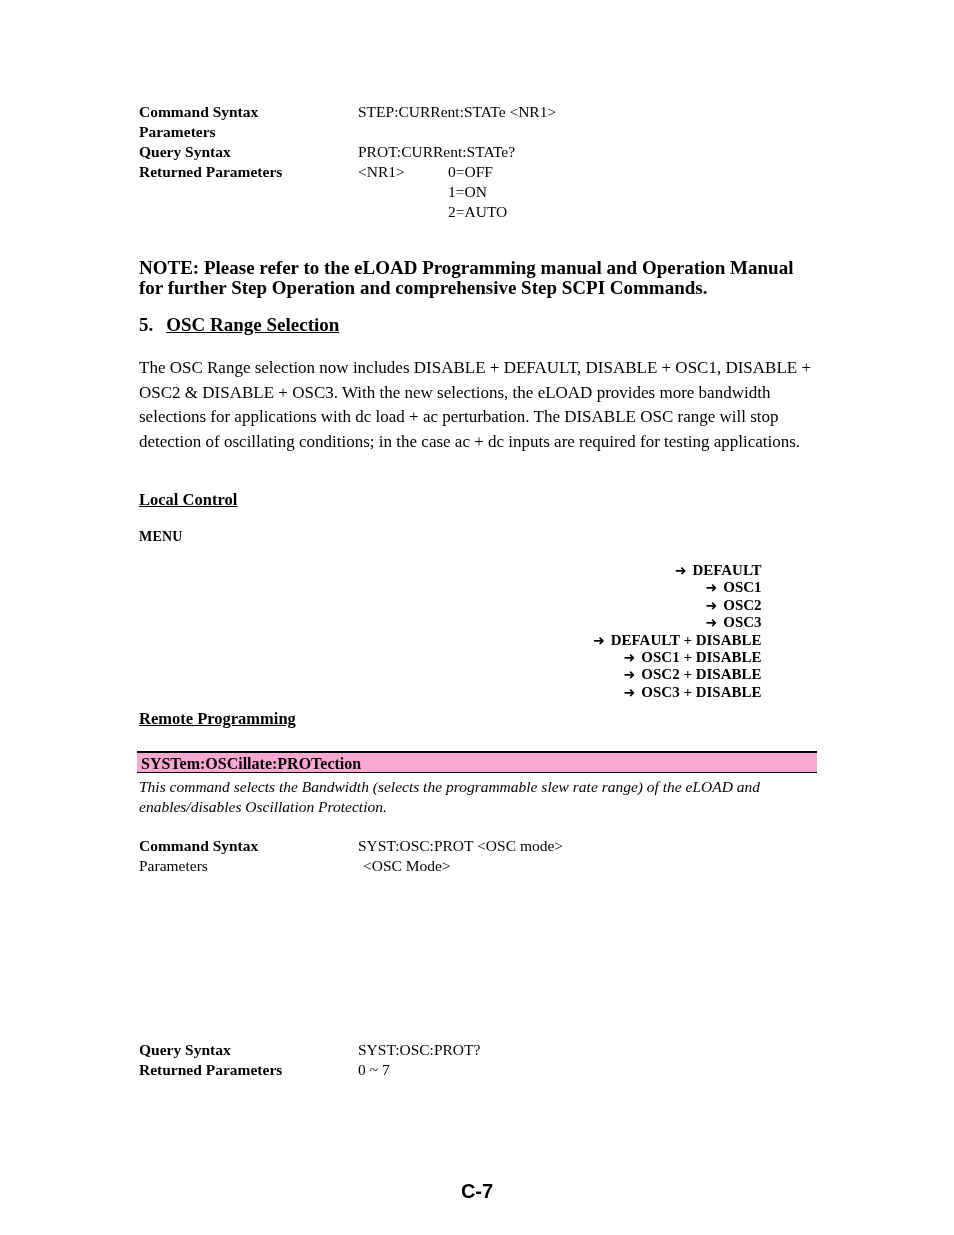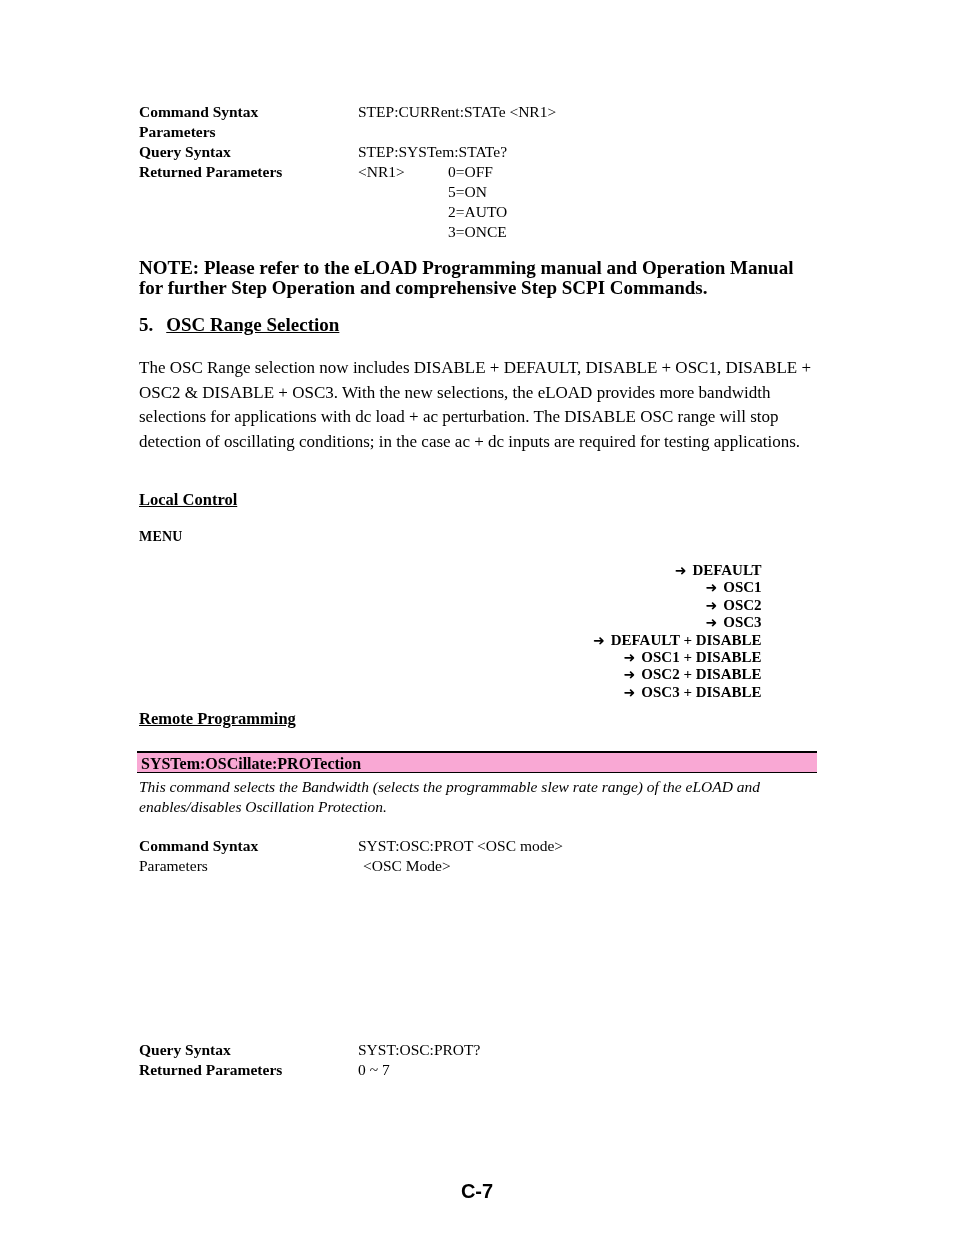--- a/index.html
+++ b/index.html
@@ -210,40 +210,37 @@
       <span class="syntax-label">Command Syntax</span>
       <span class="syntax-value">STEP:CURRent:STATe &lt;NR1&gt;</span>
     </div>
 
     <div class="syntax-row">
       <span class="syntax-label">Parameters</span>
     </div>
 
     <div class="syntax-row">
       <span class="syntax-label">Query Syntax</span>
-      <span class="syntax-value">STEP:SYSTem:STATe?</span>
+      <span class="syntax-value">PROT:CURRent:STATe?</span>
     </div>
 
     <div class="syntax-row">
       <span class="syntax-label">Returned Parameters</span>
       <span class="syntax-value">&lt;NR1&gt;</span>
       <span class="enum-col">0=OFF</span>
     </div>
 
     <div class="syntax-row">
-      <span class="enum-col">5=ON</span>
+      <span class="enum-col">1=ON</span>
     </div>
 
     <div class="syntax-row">
       <span class="enum-col">2=AUTO</span>
     </div>
 
-    <div class="syntax-row">
-      <span class="enum-col">3=ONCE</span>
-    </div>
 
   </div>
 
   <div class="note">NOTE:  Please refer to the eLOAD Programming manual and Operation Manual for further Step Operation and comprehensive Step SCPI Commands.</div>
 
   <div class="sec-heading">
     <span class="num">5.</span><span class="ttl">OSC Range Selection</span>
   </div>
 
   <div class="body-par">The OSC Range selection now includes DISABLE + DEFAULT, DISABLE + OSC1, DISABLE + OSC2 &amp; DISABLE + OSC3.  With the new selections, the eLOAD provides more bandwidth selections for applications with dc load + ac perturbation.  The DISABLE OSC range will stop detection of oscillating conditions; in the case ac + dc inputs are required for testing applications.</div>

